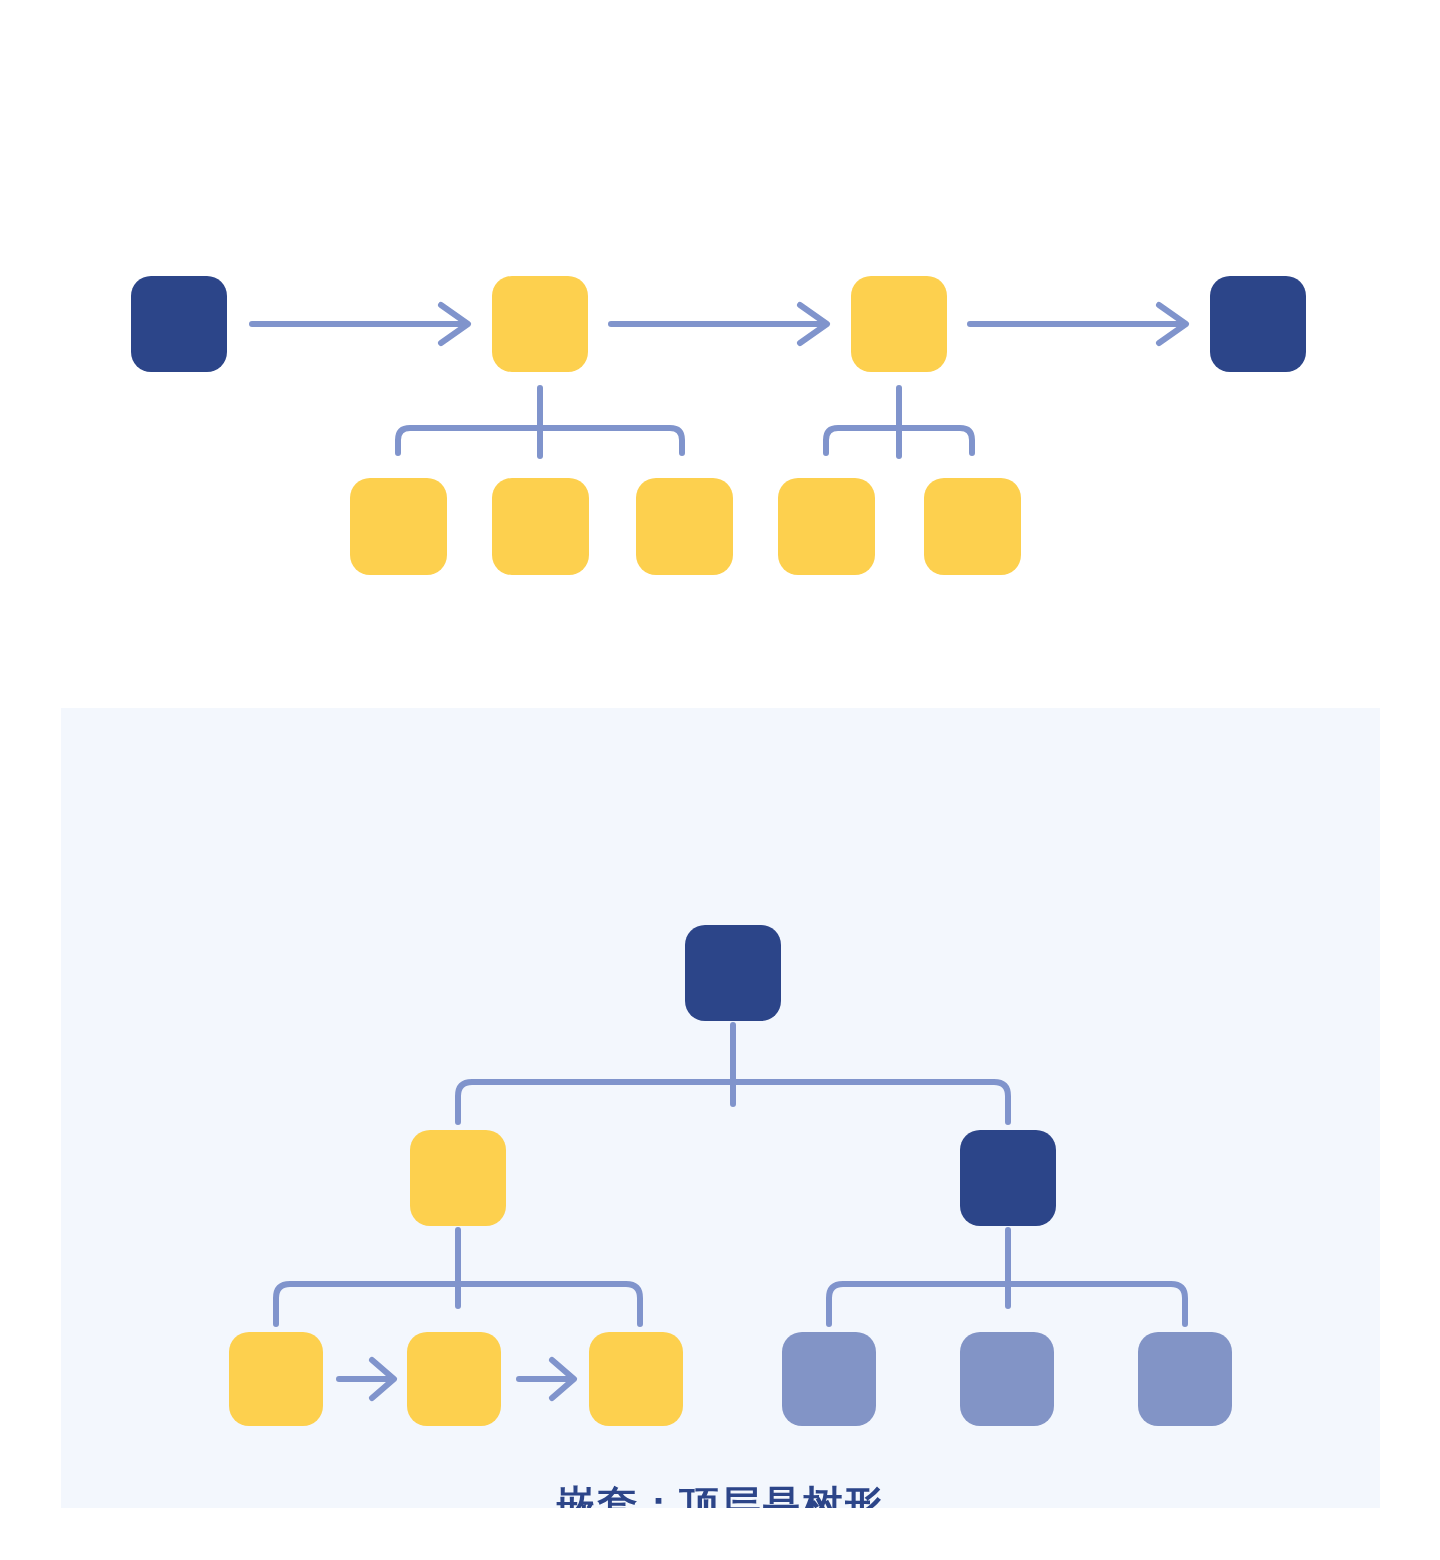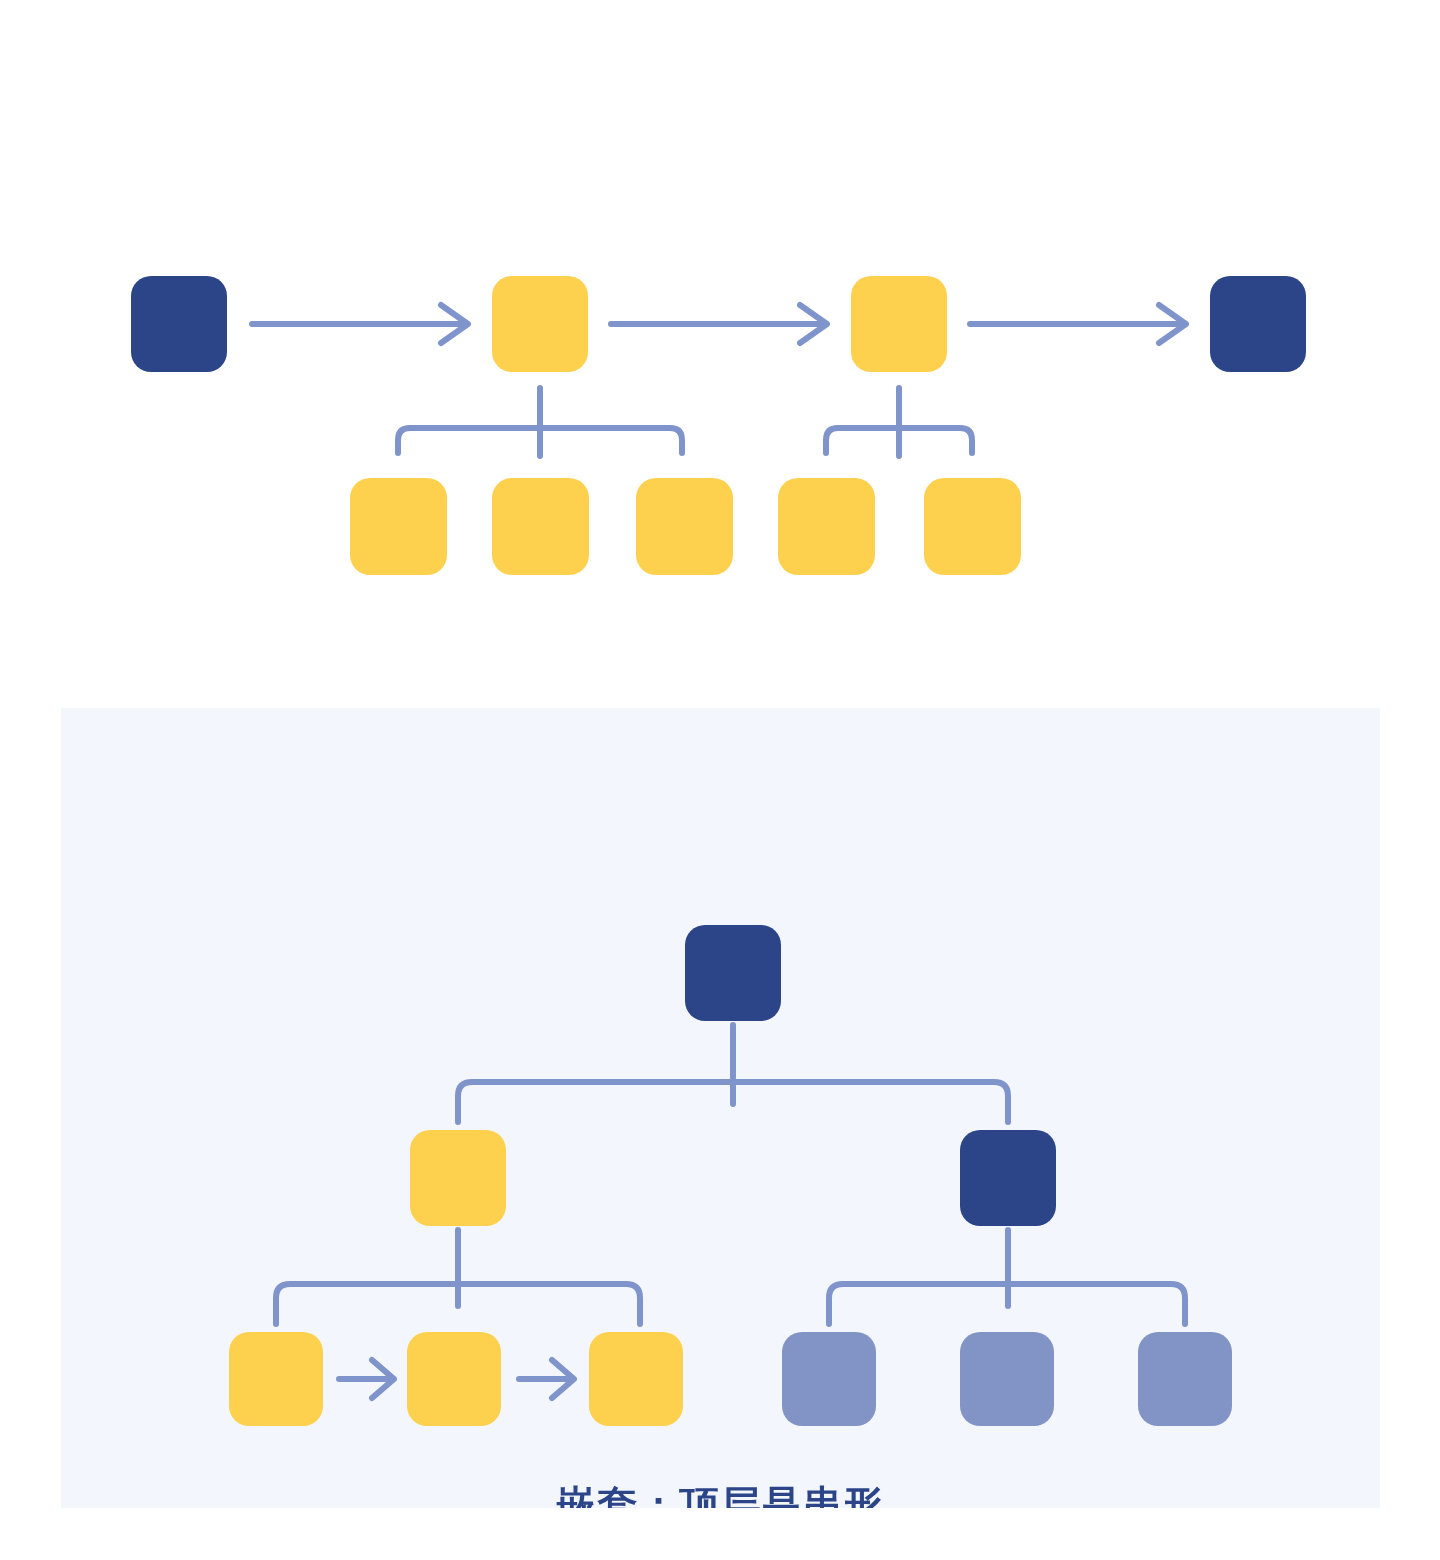--- a/index.html
+++ b/index.html
@@ -50,21 +50,21 @@
     pointer-events:none;
   }
 </style>
 </head>
 <body>
 
 <div class="page">
 
 
   <div class="panel" id="panel-tree">
-    <div class="panel-title">嵌套：顶层是串形</div>
+    <div class="panel-title">嵌套：顶层是树形</div>
 
   </div>
 
   <div class="node dark" style="left:131px;top:276px;width:96px;height:96px;"></div>
   <div class="node yellow" style="left:492px;top:276px;width:96px;height:96px;"></div>
   <div class="node yellow" style="left:851px;top:276px;width:96px;height:96px;"></div>
   <div class="node dark" style="left:1210px;top:276px;width:96px;height:96px;"></div>
 
   <div class="node yellow" style="left:350px;top:478px;width:97px;height:97px;"></div>
   <div class="node yellow" style="left:492px;top:478px;width:97px;height:97px;"></div>

